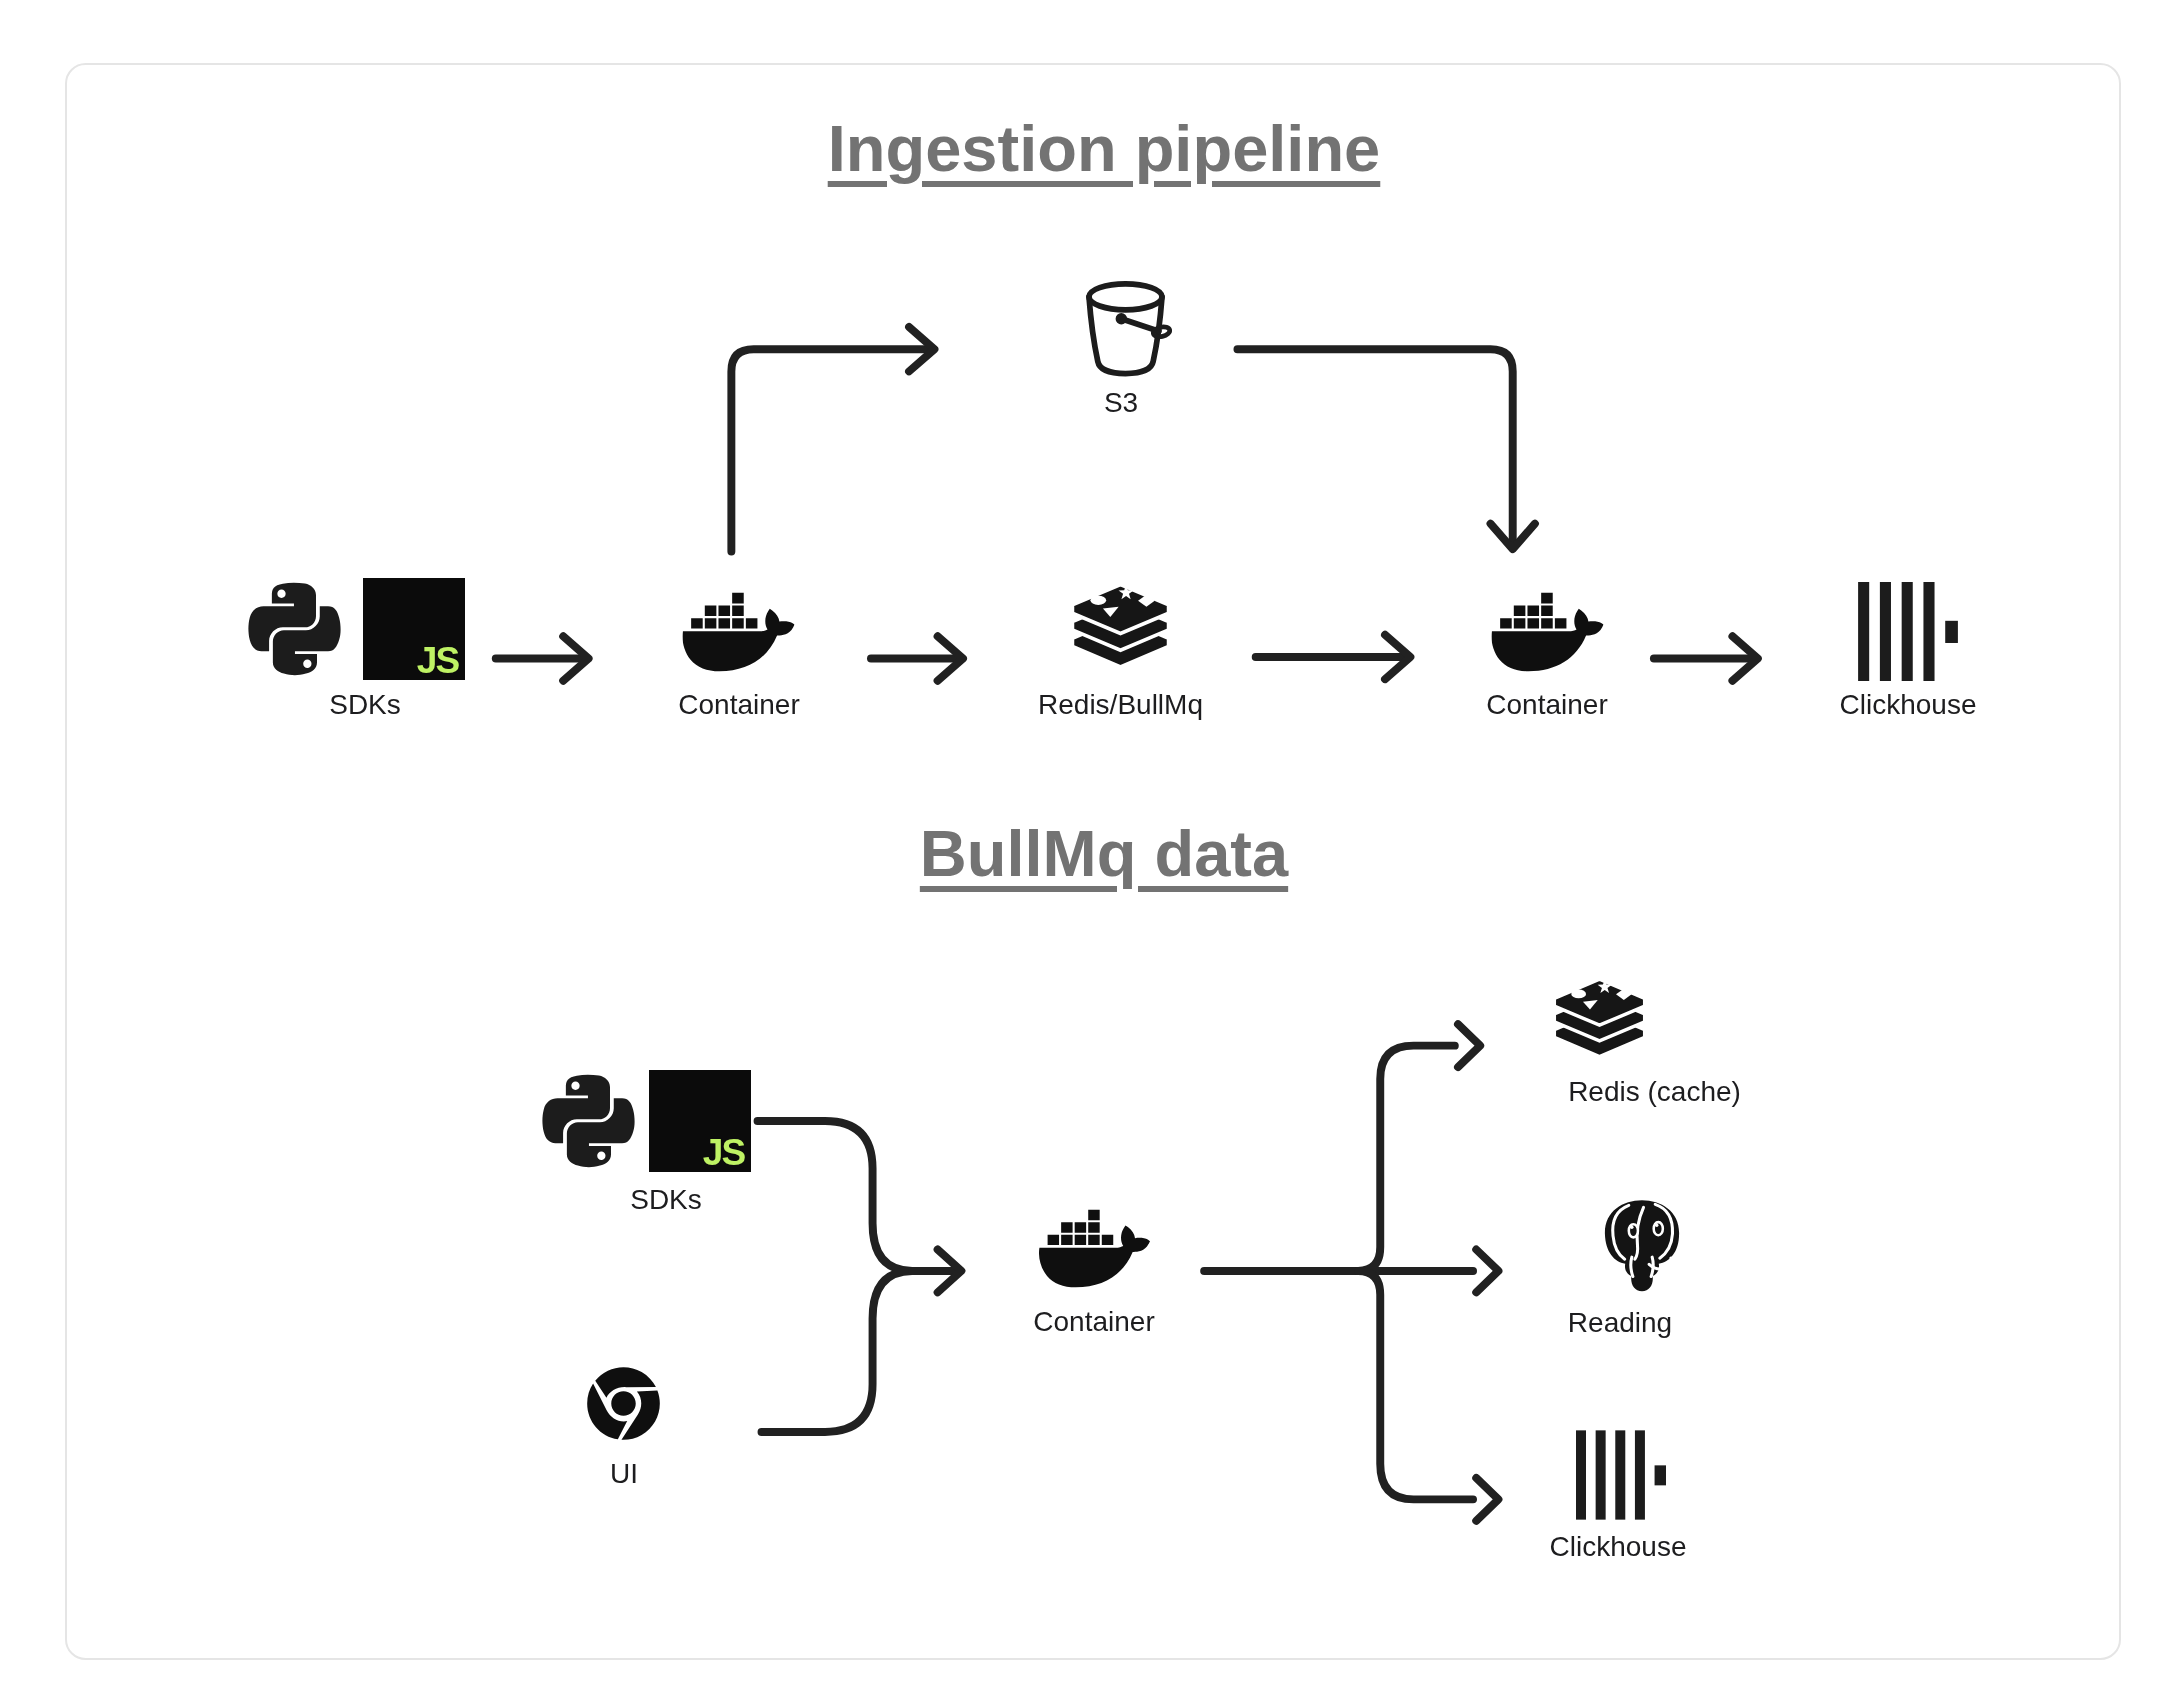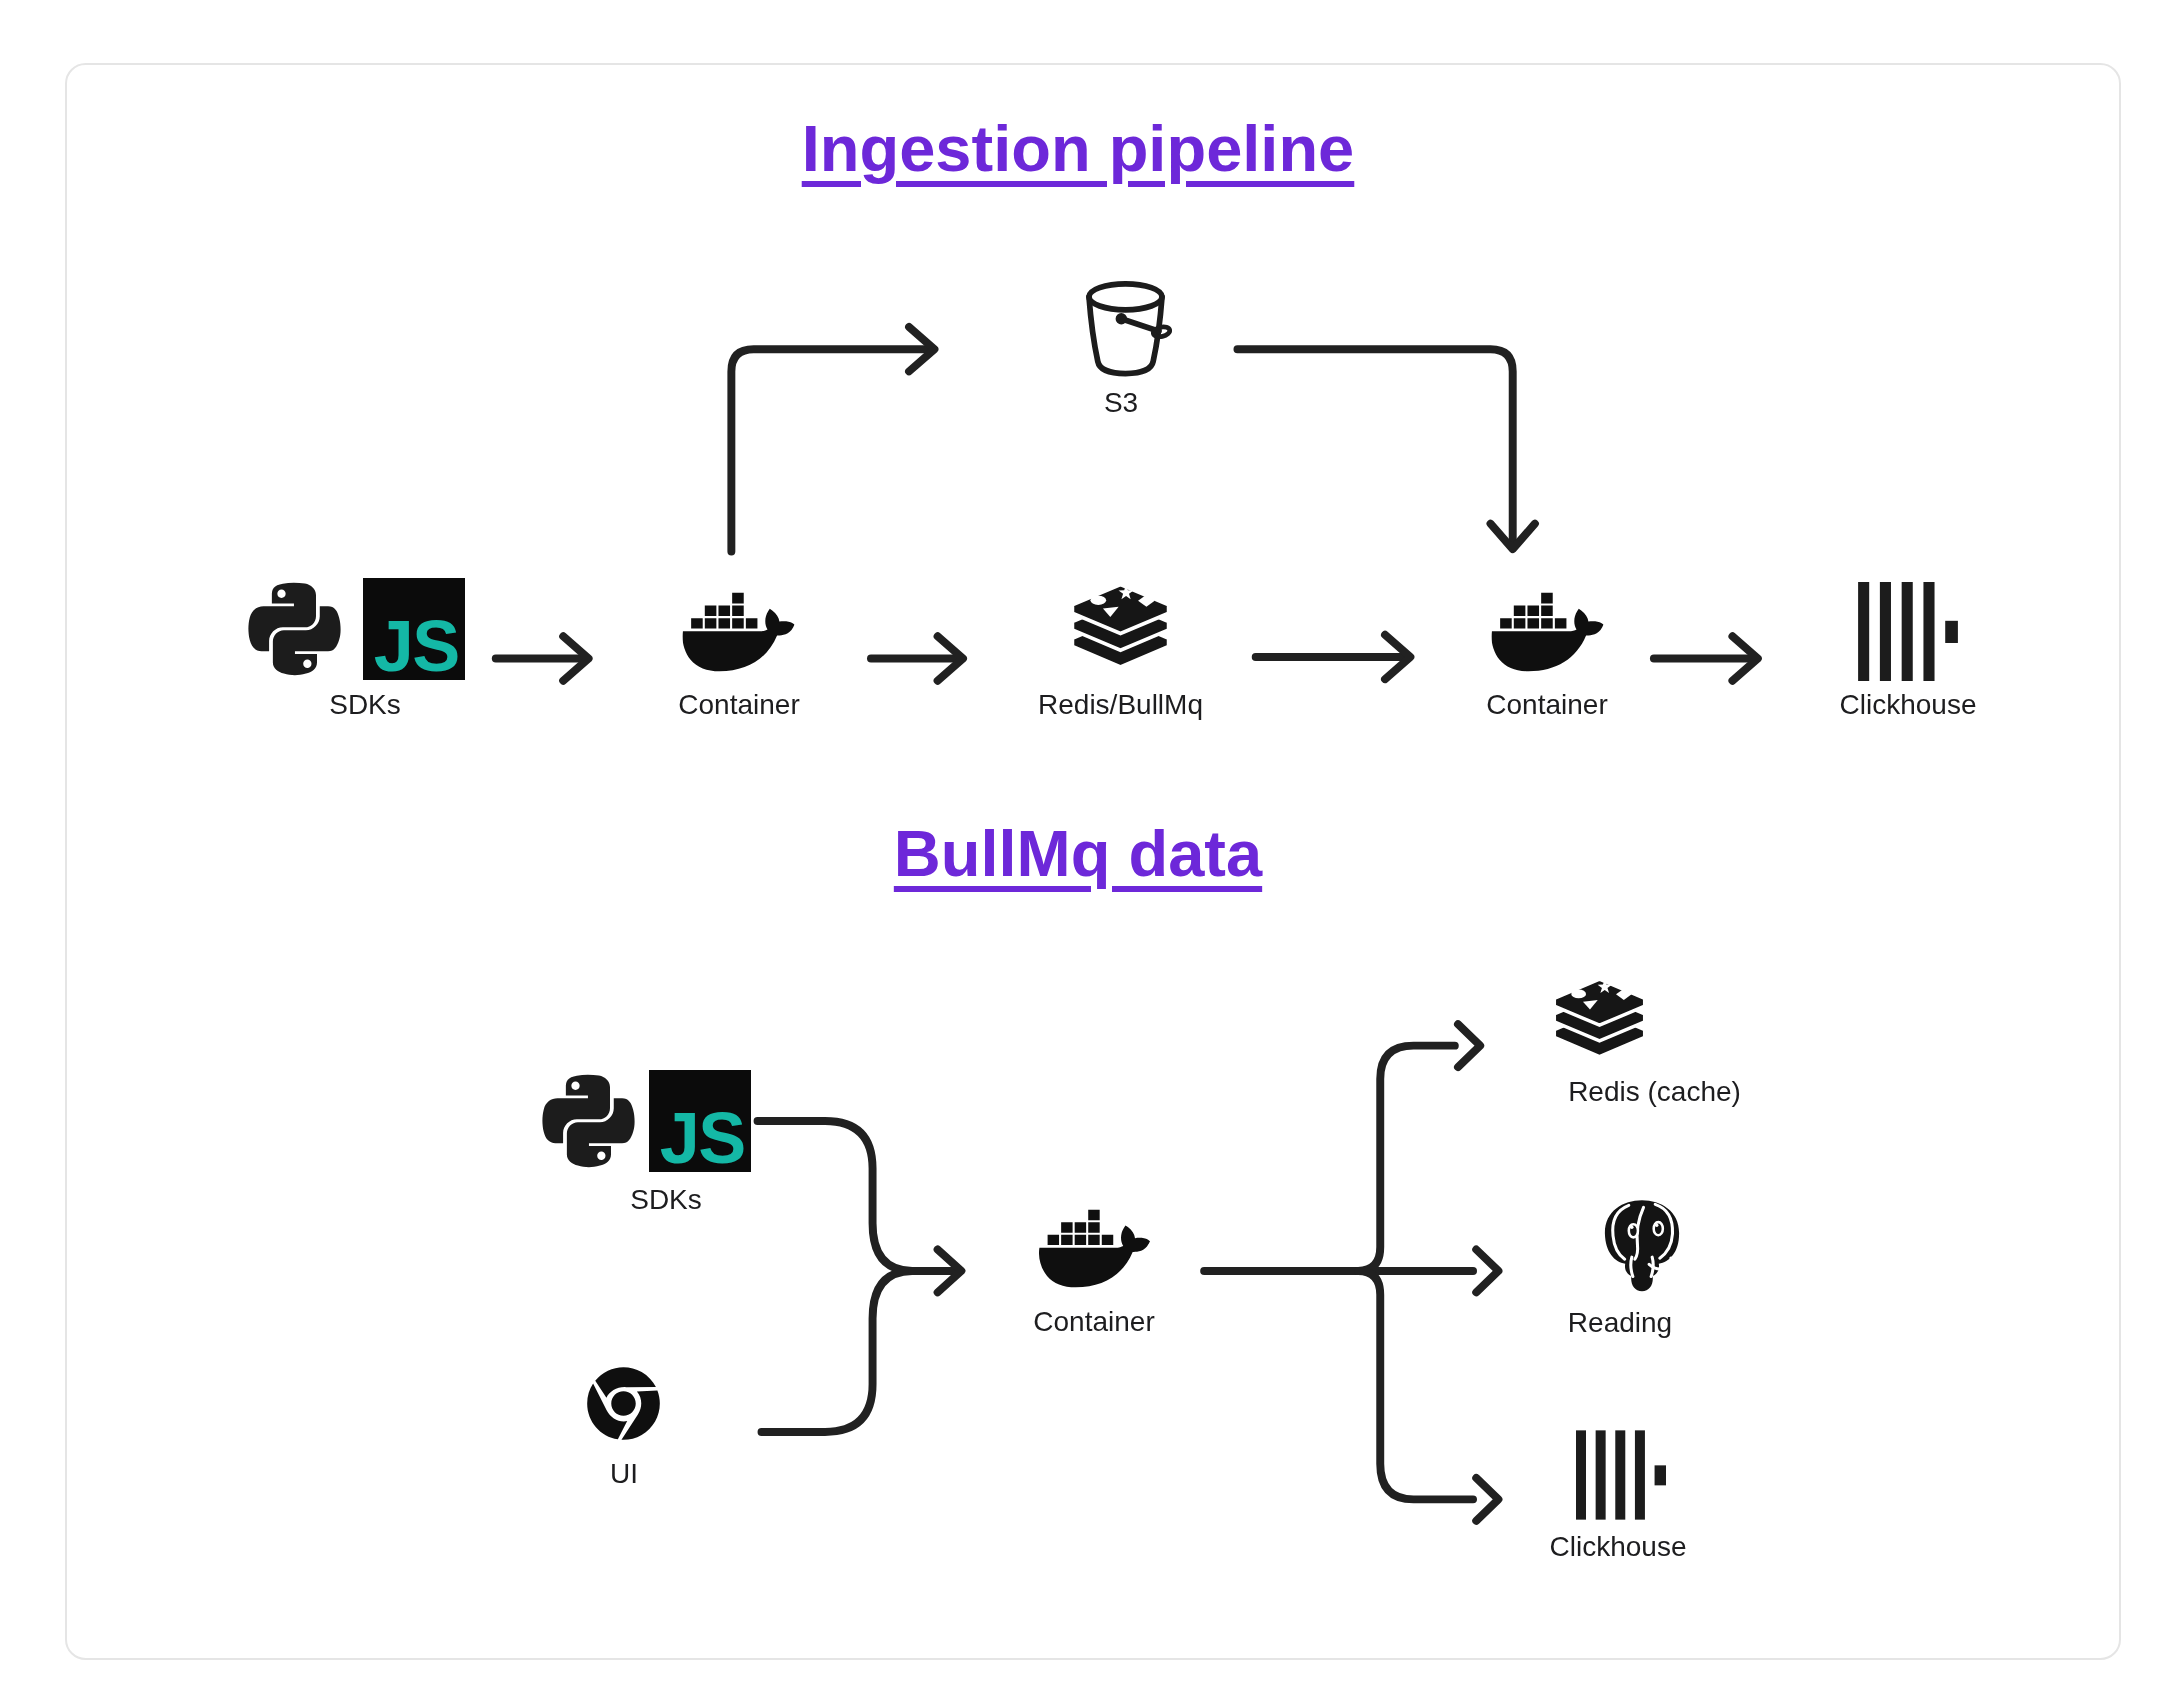--- a/index.html
+++ b/index.html
@@ -27,26 +27,26 @@
   }
   .ln {
     stroke: #212121;
     stroke-width: 10;
     fill: none;
     stroke-linecap: round;
     stroke-linejoin: round;
   }
   .section-title {
     position: absolute;
-    left: 52px;
+    left: 78px;
     width: 2052px;
     text-align: center;
     font-size: 65px;
     font-weight: 700;
-    color: #6d28d9;
+    color: #737373;
     text-decoration: underline;
     text-decoration-thickness: 6.3px;
     text-underline-offset: 9.5px;
   }
   .icon {
     position: absolute;
     display: block;
   }
   .icon svg { width: 100%; height: 100%; display: block; }
   .lbl {
@@ -61,22 +61,22 @@
   .js-badge {
     position: absolute;
     background: #0b0b0b;
     display: flex;
     align-items: flex-end;
     justify-content: flex-end;
     padding: 0 6.3px 4.8px 0;
     box-sizing: border-box;
   }
   .js-badge span {
-    color: #14b8a6;
-    font-size: 72px;
+    color: #bef264;
+    font-size: 37px;
     font-weight: 700;
     letter-spacing: -1.6px;
     line-height: 0.8;
   }
   .defs { position: absolute; width: 0; height: 0; overflow: hidden; }
 </style>
 </head>
 <body>
 
 <svg class="defs" aria-hidden="true">

